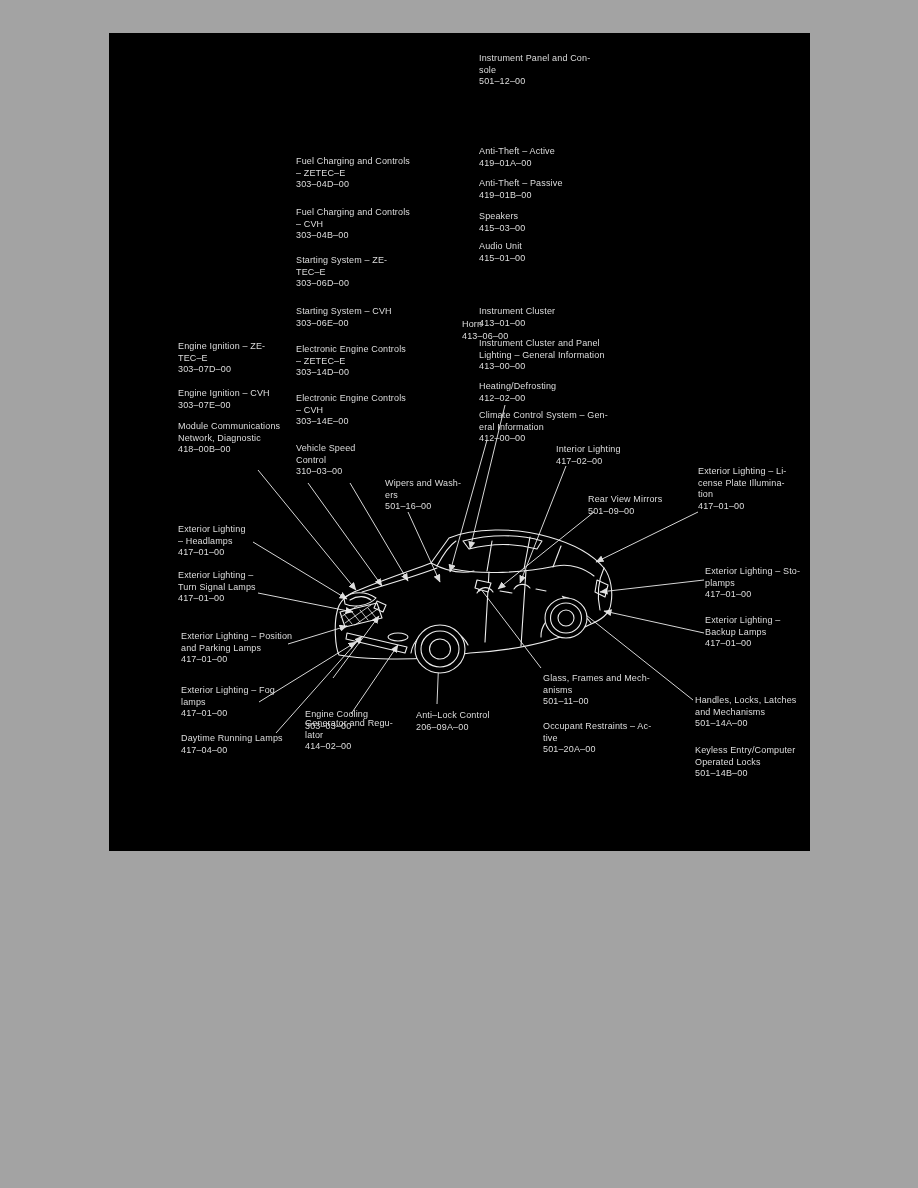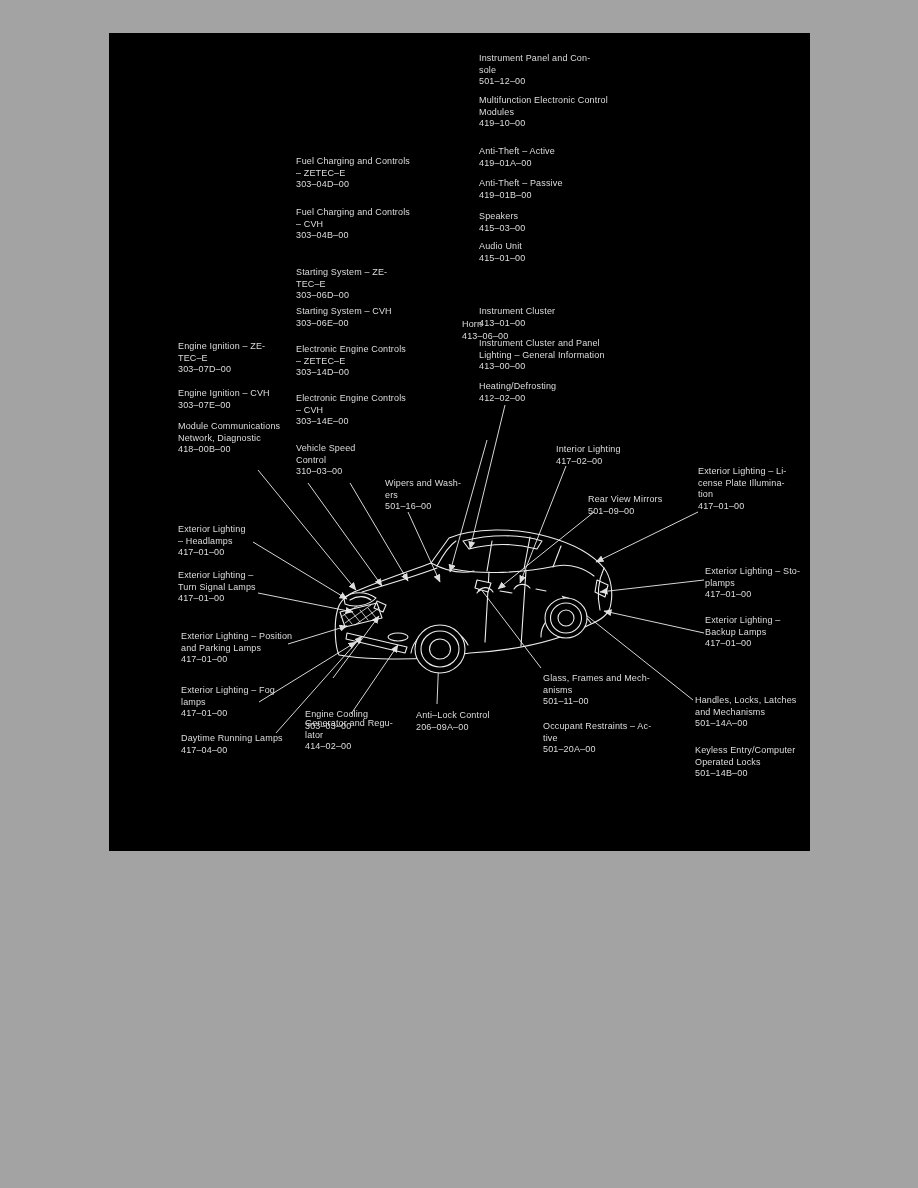--- a/index.html
+++ b/index.html
@@ -97,25 +97,20 @@
         </g>
       </g>
     </svg>
 
     <div class="labels-layer">
         <div class="label" style="left: 370px; top: 20px; color: rgb(220, 220, 220);">
           <div class="ln">Instrument Panel and Con-</div>
           <div class="ln">sole</div>
           <div class="ln">501–12–00</div>
         </div>
-        <div class="label" style="left: 370px; top: 62px; color: rgb(220, 220, 220);">
-          <div class="ln">Multifunction Electronic Control</div>
-          <div class="ln">Modules</div>
-          <div class="ln">419–10–00</div>
-        </div>
         <div class="label" style="left: 370px; top: 113px; color: rgb(220, 220, 220);">
           <div class="ln">Anti-Theft – Active</div>
           <div class="ln">419–01A–00</div>
         </div>
         <div class="label" style="left: 370px; top: 145px; color: rgb(220, 220, 220);">
           <div class="ln">Anti-Theft – Passive</div>
           <div class="ln">419–01B–00</div>
         </div>
         <div class="label" style="left: 370px; top: 178px; color: rgb(220, 220, 220);">
           <div class="ln">Speakers</div>
@@ -135,35 +130,40 @@
         </div>
         <div class="label" style="left: 370px; top: 305px; color: rgb(220, 220, 220);">
           <div class="ln">Instrument Cluster and Panel</div>
           <div class="ln">Lighting – General Information</div>
           <div class="ln">413–00–00</div>
         </div>
         <div class="label" style="left: 370px; top: 348px; color: rgb(220, 220, 220);">
           <div class="ln">Heating/Defrosting</div>
           <div class="ln">412–02–00</div>
         </div>
+        <div class="label" style="left: 370px; top: 377px; color: rgb(220, 220, 220);">
+          <div class="ln">Climate Control System – Gen-</div>
+          <div class="ln">eral Information</div>
+          <div class="ln">412–00–00</div>
+        </div>
         <div class="label" style="left: 447px; top: 411px; color: rgb(220, 220, 220);">
           <div class="ln">Interior Lighting</div>
           <div class="ln">417–02–00</div>
         </div>
         <div class="label" style="left: 187px; top: 123px; color: rgb(220, 220, 220);">
           <div class="ln">Fuel Charging and Controls</div>
           <div class="ln">– ZETEC–E</div>
           <div class="ln">303–04D–00</div>
         </div>
         <div class="label" style="left: 187px; top: 174px; color: rgb(220, 220, 220);">
           <div class="ln">Fuel Charging and Controls</div>
           <div class="ln">– CVH</div>
           <div class="ln">303–04B–00</div>
         </div>
-        <div class="label" style="left: 187px; top: 222px; color: rgb(220, 220, 220); margin-top: 12px;">
+        <div class="label" style="left: 187px; top: 222px; color: rgb(220, 220, 220);">
           <div class="ln">Starting System – ZE-</div>
           <div class="ln">TEC–E</div>
           <div class="ln">303–06D–00</div>
         </div>
         <div class="label" style="left: 187px; top: 273px; color: rgb(220, 220, 220);">
           <div class="ln">Starting System – CVH</div>
           <div class="ln">303–06E–00</div>
         </div>
         <div class="label" style="left: 187px; top: 311px; color: rgb(220, 220, 220);">
           <div class="ln">Electronic Engine Controls</div>

